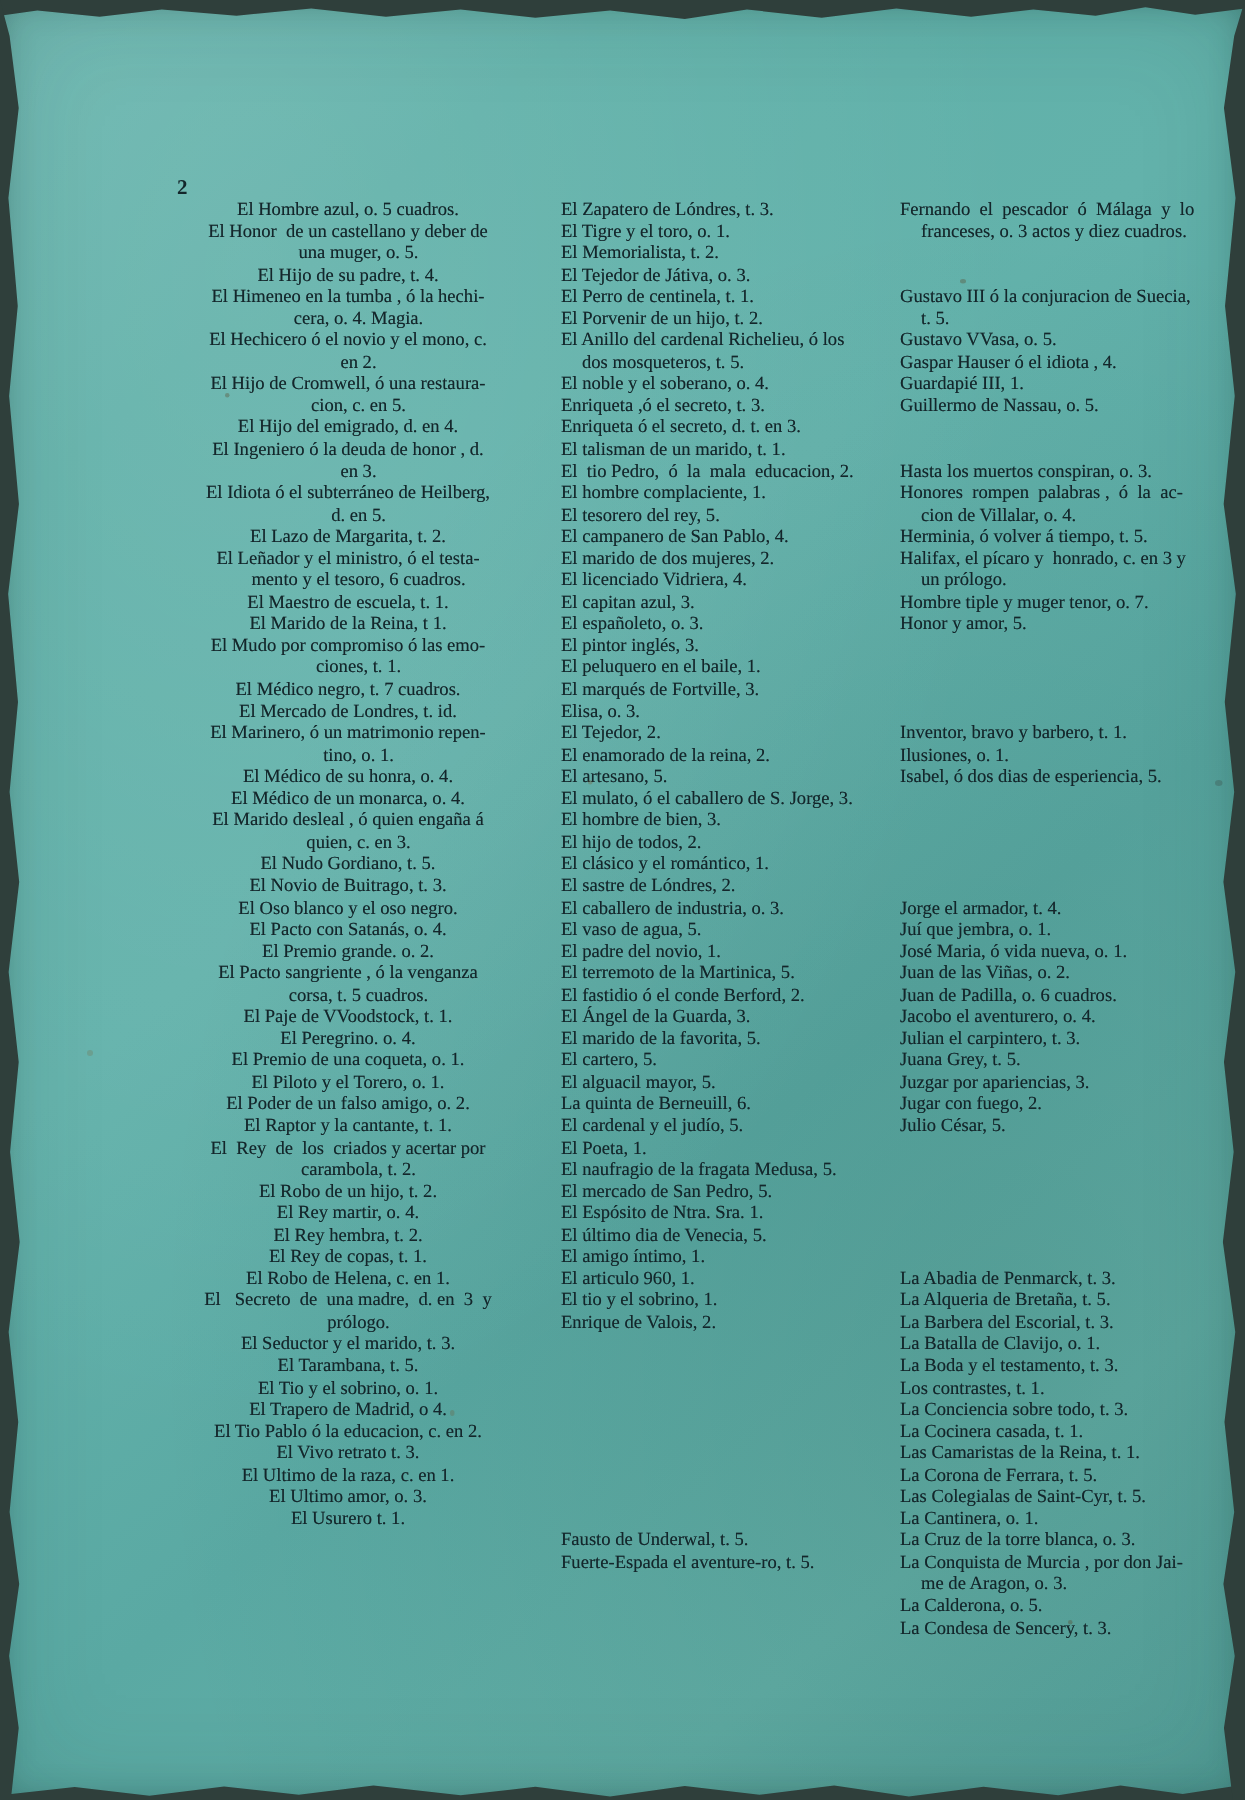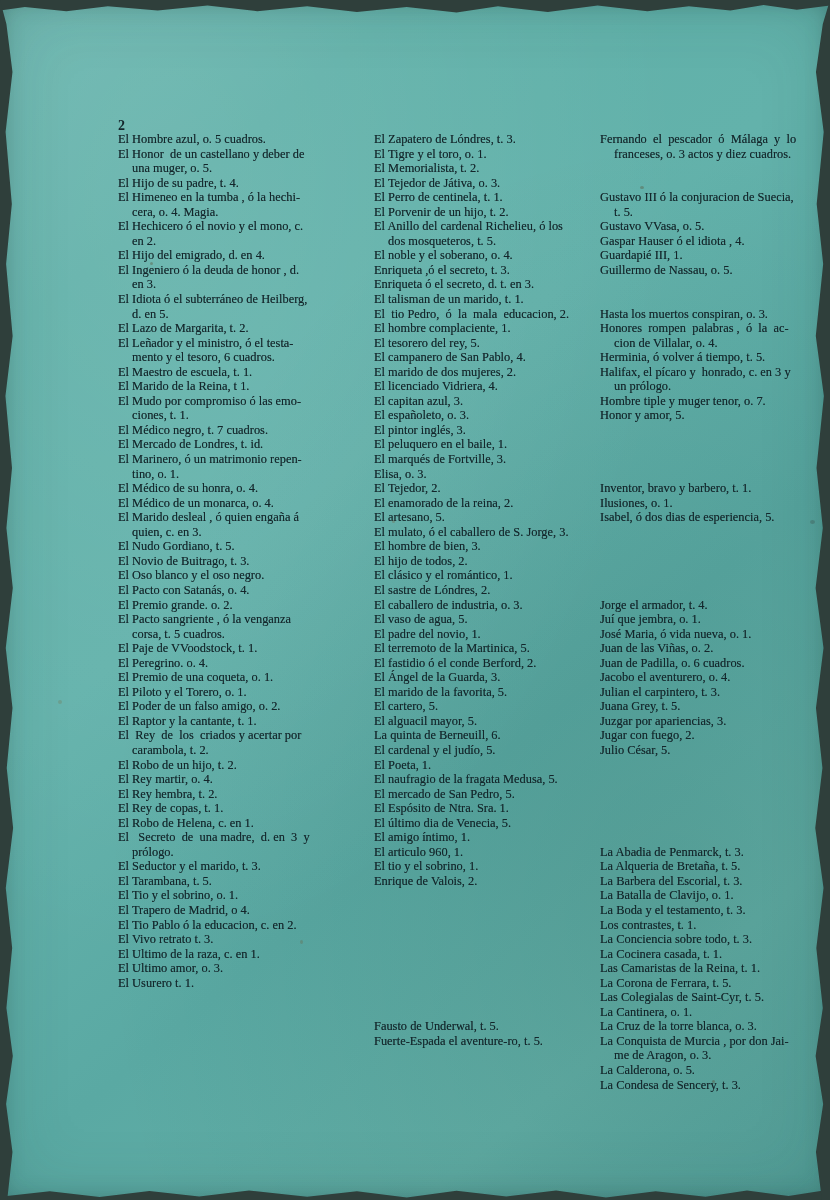--- a/index.html
+++ b/index.html
@@ -70,21 +70,21 @@
     left: 0;
     top: 132px;
     width: 830px;
   }
 
   .col {
     position: absolute;
     font-size: 12.4px;
     line-height: 14.55px;
   }
-  .col-1 { left: 118px;  width: 228px; }
+  .col-1 { left: 118px;  width: 228px; text-align: center; }
   .col-2 { left: 374px;  width: 228px; }
   .col-3 { left: 600px;  width: 232px; }
 
   .entry {
     margin: 0;
     padding: 0;
     text-indent: 0;
     white-space: pre-wrap;
   }
   .entry .cont {
@@ -105,20 +105,21 @@
 
     <div class="folio">2</div>
 
     <div class="columns">
       <div class="col col-1">
           <div class="entry"><span>El Hombre azul, o. 5 cuadros.</span></div>
           <div class="entry"><span>El Honor  de un castellano y deber de</span><span class="cont">una muger, o. 5.</span></div>
           <div class="entry"><span>El Hijo de su padre, t. 4.</span></div>
           <div class="entry"><span>El Himeneo en la tumba , ó la hechi-</span><span class="cont">cera, o. 4. Magia.</span></div>
           <div class="entry"><span>El Hechicero ó el novio y el mono, c.</span><span class="cont">en 2.</span></div>
+          <div class="entry"><span>El Hijo de Cromwell, ó una restaura-</span><span class="cont">cion, c. en 5.</span></div>
           <div class="entry"><span>El Hijo del emigrado, d. en 4.</span></div>
           <div class="entry"><span>El Ingeniero ó la deuda de honor , d.</span><span class="cont">en 3.</span></div>
           <div class="entry"><span>El Idiota ó el subterráneo de Heilberg,</span><span class="cont">d. en 5.</span></div>
           <div class="entry"><span>El Lazo de Margarita, t. 2.</span></div>
           <div class="entry"><span>El Leñador y el ministro, ó el testa-</span><span class="cont">mento y el tesoro, 6 cuadros.</span></div>
           <div class="entry"><span>El Maestro de escuela, t. 1.</span></div>
           <div class="entry"><span>El Marido de la Reina, t 1.</span></div>
           <div class="entry"><span>El Mudo por compromiso ó las emo-</span><span class="cont">ciones, t. 1.</span></div>
           <div class="entry"><span>El Médico negro, t. 7 cuadros.</span></div>
           <div class="entry"><span>El Mercado de Londres, t. id.</span></div>

